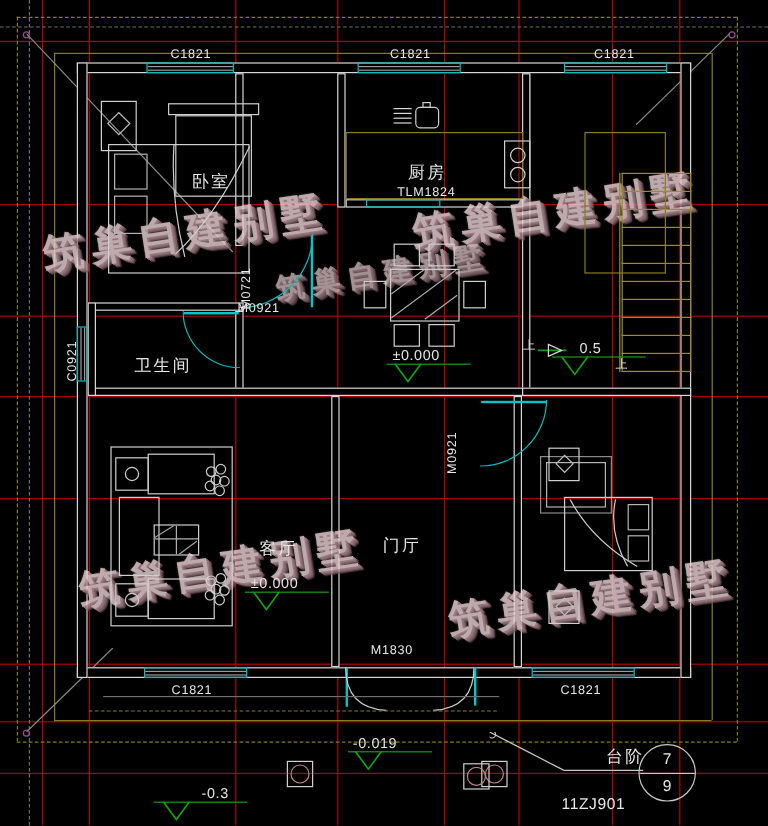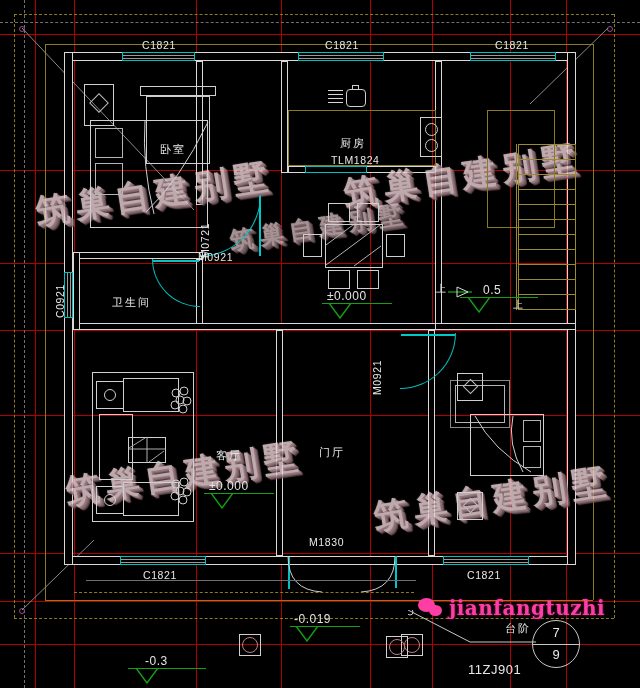--- a/index.html
+++ b/index.html
@@ -30,21 +30,21 @@
   
   .wall { position: absolute; background: #000; border: 1px solid #d8d8d8; }
 
   
   .lbl {
     position: absolute; color: #e8e8e8;
     font-family: "Liberation Sans", sans-serif;
     font-size: 11px; letter-spacing: .5px; white-space: nowrap;
     line-height: 1;
   }
-  .lbl.cn { font-size: 11px; letter-spacing: 2px; }
+  .lbl.cn { font-size: 14px; letter-spacing: 2px; }
   .lbl.code { font-size: 10.5px; letter-spacing: .6px; }
   .lbl.vert { transform-origin: left top; transform: rotate(-90deg); }
   .lbl.elev { color: #e4e4e4; font-size: 12px; letter-spacing: .5px; }
   .lbl.up { font-size: 10px; color: #e0e0e0; }
 
   
   .elevmark { position: absolute; }
   .elevmark .bar { position: absolute; left: 0; top: 0; height: 0;
                    border-top: 1.5px solid #13a013; }
 
@@ -417,42 +417,35 @@
   <div class="abs h gray" style="left:86px;top:580px;width:330px;"></div>
 
   <div class="lbl elev" style="left:294px;top:613px;">-0.019</div>
   <div class="elevmark" style="left:290px;top:626px;width:70px;height:16px;">
     <div class="bar" style="width:70px;"></div>
     <svg width="70" height="16">
         <polyline points="6,0 17,15 28,0" stroke="#13a013" fill="none" stroke-width="1.4"></polyline>
       </svg>
   </div>
 
-  <div class="lbl elev" style="left:145px;top:655px;">-0.3</div>
+  <div class="lbl elev" style="left:168px;top:655px;">-0.3</div>
   <div class="elevmark" style="left:128px;top:668px;width:78px;height:16px;">
     <div class="bar" style="width:78px;"></div>
     <svg width="78" height="16">
         <polyline points="8,0 19,15 30,0" stroke="#13a013" fill="none" stroke-width="1.4"></polyline>
       </svg>
   </div>
 
   <div class="bubble" style="left:239px;top:634px;width:22px;height:22px;">
     <div class="cir"></div>
   </div>
   <div class="bubble" style="left:401px;top:634px;width:22px;height:22px;">
     <div class="cir"></div>
   </div>
 
-  <div class="brand" style="left:418px;top:596px;">
-    <span class="wxicon">
-      <span class="b1"></span>
-        <span class="b2"></span>
-    </span>
-    <span class="btext">jianfangtuzhi</span>
-  </div>
 
   <div class="lbl cn" style="left:505px;top:623px;">台阶</div>
   <div class="lbl" style="left:468px;top:663px;font-size:13px;">11ZJ901</div>
 
   <div class="reftag" style="left:532px;top:620px;width:48px;height:48px;">
     <div class="div" style="top:23px;"></div>
     <span style="top:4px;">7</span>
     <span style="top:26px;">9</span>
   </div>
   <svg class="abs" style="left:408px;top:610px;" width="130" height="36">

